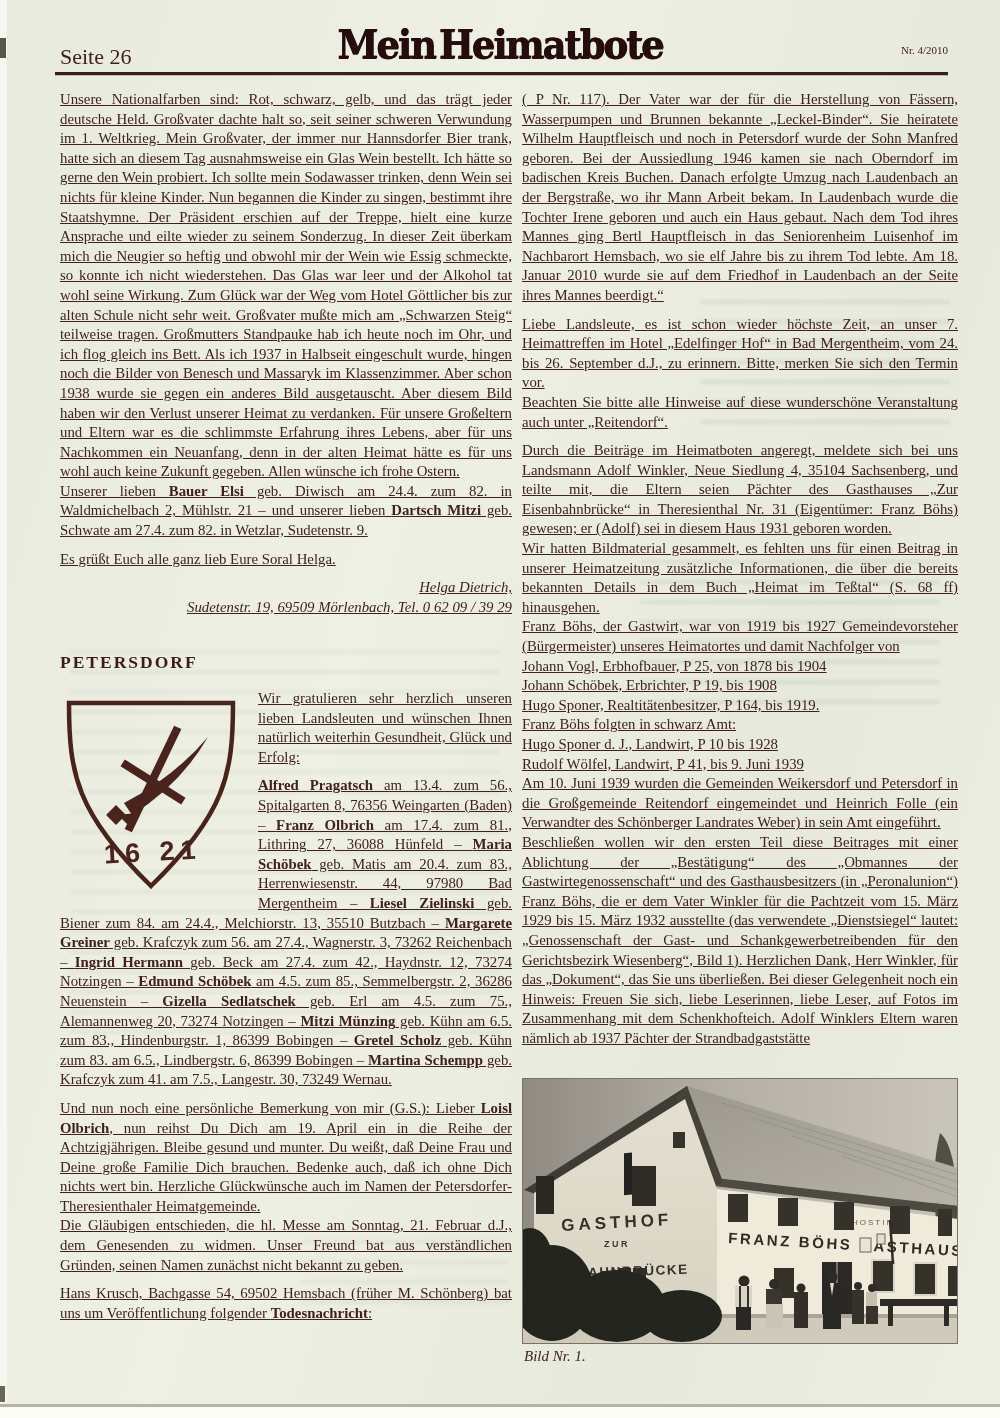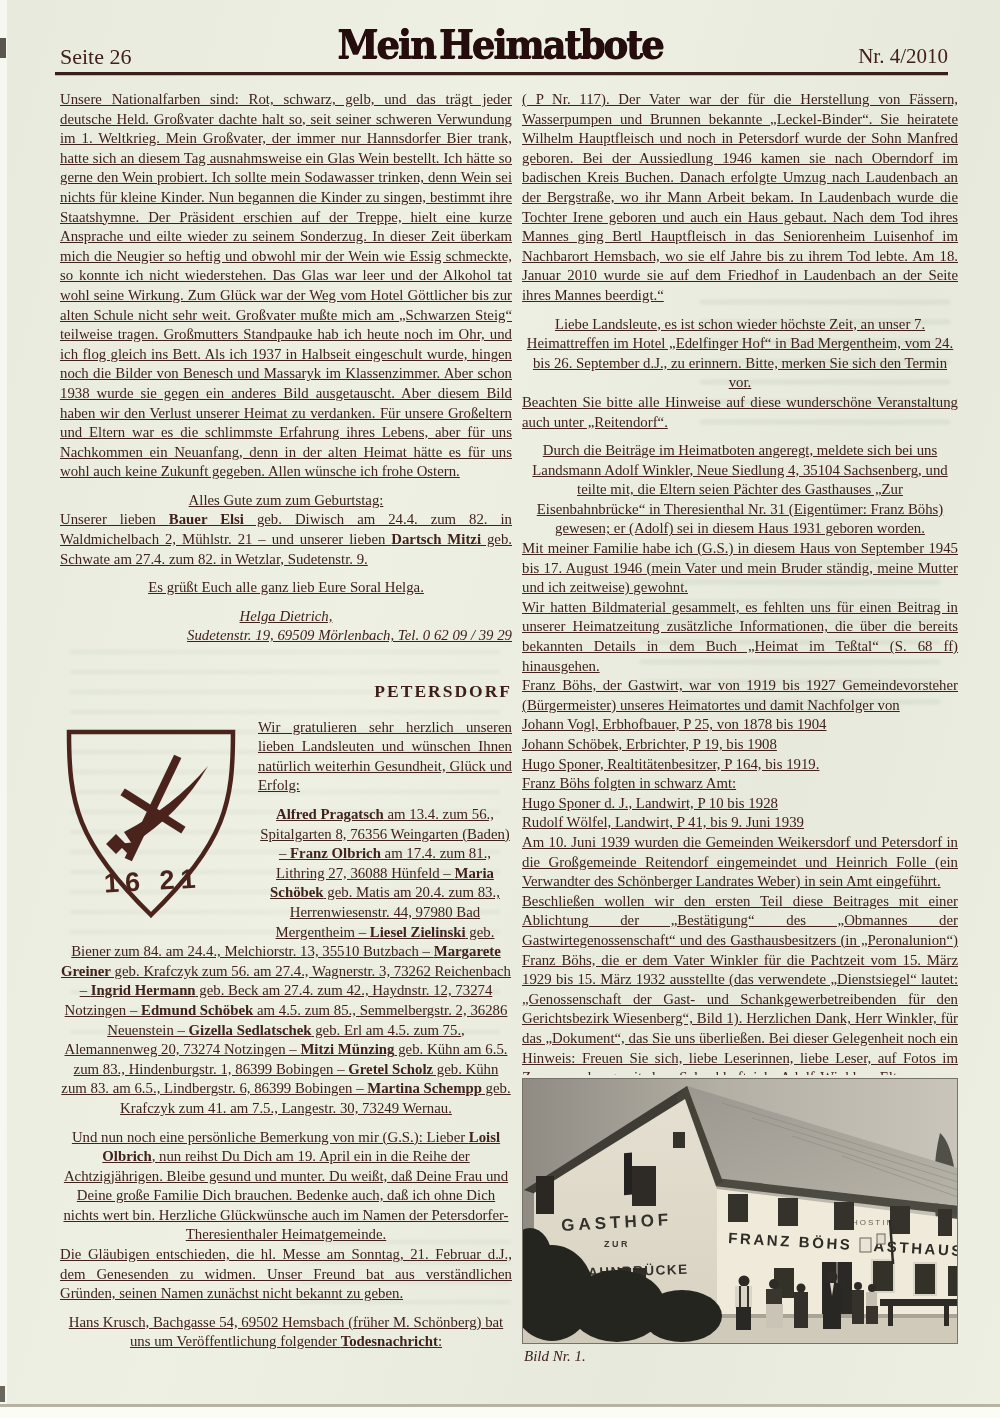--- a/index.html
+++ b/index.html
@@ -11,40 +11,40 @@
   }
   
   .edge-strip{position:absolute;left:0;top:0;width:7px;height:1418px;background:#f6f7f0;}
   .edge-mark{position:absolute;background:#5a564e;}
   .bottom-shadow{position:absolute;left:0;top:1404px;width:1000px;height:3px;background:#b6b3a4;}
   .bottom-white{position:absolute;left:0;top:1407px;width:1000px;height:11px;background:#fbfcf4;}
   .bleed{position:absolute;filter:blur(1.6px);pointer-events:none;
     background:repeating-linear-gradient(180deg,rgba(104,128,96,0.10) 0 4px,rgba(0,0,0,0) 4px 20px);}
   
   #hdr-page{position:absolute;left:60px;top:44px;font-size:22px;}
-  #hdr-issue{position:absolute;right:52px;top:44px;font-size:21px;}
+  #hdr-issue{position:absolute;right:52px;top:44px;font-size:11px;}
   #masthead{
     position:absolute;left:0;top:22px;width:1000px;text-align:center;
     font-family:"DejaVu Serif","Liberation Serif",serif;
     font-size:37px;font-weight:bold;color:#250d0e;
     letter-spacing:-2px;word-spacing:-7px;
     transform:scaleY(1.08);
     text-shadow:0.7px 0 #250d0e,0 0.5px #2a0f10;
   }
   #hdr-rule{position:absolute;left:55px;top:72px;width:893px;height:3px;background:#3a1f18;box-shadow:0 1px 0 rgba(58,31,24,.25);}
   
   .col{position:absolute;top:90px;font-size:14.8px;line-height:19.6px;text-align:justify;overflow:hidden;}
   #col-left{left:60px;width:452px;height:1292px;}
   #col-right{left:522px;width:436px;height:985px;}
   .col p{margin:0;text-decoration:underline;}
-  .col p.gap{margin-top:9px;text-align:center;}
+  .col p.gap{margin-top:9px;}
   .b{font-weight:bold;}
   .sig{text-align:right;font-style:italic;}
   h2.section{
-    text-align:right;font-size:17.5px;letter-spacing:2px;margin:36px 0 16px;
+    text-align:left;font-size:17.5px;letter-spacing:2px;margin:36px 0 16px;
     font-weight:bold;color:#3c1d17;
   }
   .crest-wrap{float:left;width:184px;height:206px;margin:4px 14px 2px 0;}
   
   #photo-abs{position:absolute;left:522px;top:1078px;width:436px;height:266px;background:#e9ecdf;}
   #photo-abs svg{display:block;}
   #photo-caption{position:absolute;left:524px;top:1348px;font-size:15px;font-style:italic;color:#40211b;}
   text{font-family:"Liberation Sans","DejaVu Sans",sans-serif;}
   .crest-year{font-family:"Liberation Sans","DejaVu Sans",sans-serif;}
 </style>
@@ -64,21 +64,20 @@
   <div class="bleed" style="left:70px;top:650px;width:430px;height:400px;opacity:.7;"></div>
   <div class="bleed" style="left:300px;top:1240px;width:210px;height:70px;opacity:.7;"></div>
 
   <div id="hdr-page">Seite 26</div>
   <div id="masthead">Mein Heimatbote</div>
   <div id="hdr-issue">Nr. 4/2010</div>
   <div id="hdr-rule"></div>
 
   <div id="col-left" class="col">
       <p><span>Unsere Nationalfarben sind: Rot, schwarz, gelb, und das trägt jeder deutsche Held. Großvater dachte halt so, seit seiner schweren Verwundung im 1. Weltkrieg. Mein Großvater, der immer nur Hannsdorfer Bier trank, hatte sich an diesem Tag ausnahmsweise ein Glas Wein bestellt. Ich hätte so gerne den Wein probiert. Ich sollte mein Sodawasser trinken, denn Wein sei nichts für kleine Kinder. Nun begannen die Kinder zu singen, bestimmt ihre Staatshymne. Der Präsident erschien auf der Treppe, hielt eine kurze Ansprache und eilte wieder zu seinem Sonderzug. In dieser Zeit überkam mich die Neugier so heftig und obwohl mir der Wein wie Essig schmeckte, so konnte ich nicht wiederstehen. Das Glas war leer und der Alkohol tat wohl seine Wirkung. Zum Glück war der Weg vom Hotel Göttlicher bis zur alten Schule nicht sehr weit. Großvater mußte mich am „Schwarzen Steig“ teilweise tragen. Großmutters Standpauke hab ich heute noch im Ohr, und ich flog gleich ins Bett. Als ich 1937 in Halbseit eingeschult wurde, hingen noch die Bilder von Benesch und Massaryk im Klassenzimmer. Aber schon 1938 wurde sie gegen ein anderes Bild ausgetauscht. Aber diesem Bild haben wir den Verlust unserer Heimat zu verdanken. Für unsere Großeltern und Eltern war es die schlimmste Erfahrung ihres Lebens, aber für uns Nachkommen ein Neuanfang, denn in der alten Heimat hätte es für uns wohl auch keine Zukunft gegeben. Allen wünsche ich frohe Ostern.</span></p>
-      <p class="gap"><span>Alles Gute zum zum Geburtstag:</span></p>
       <p><span>Unserer lieben </span><span class="b">Bauer Elsi</span><span> geb. Diwisch am 24.4. zum 82. in Waldmichelbach 2, Mühlstr. 21 – und unserer lieben </span><span class="b">Dartsch Mitzi</span><span> geb. Schwate am 27.4. zum 82. in Wetzlar, Sudetenstr. 9.</span></p>
       <p class="gap"><span>Es grüßt Euch alle ganz lieb Eure Soral Helga.</span></p>
       <p class="sig gap"><span>Helga Dietrich,</span></p>
       <p class="sig"><span>Sudetenstr. 19, 69509 Mörlenbach, Tel. 0 62 09 / 39 29</span></p>
       <h2 class="section"><span>PETERSDORF</span></h2>
     <div class="crest-wrap">
       <svg width="184" height="206" viewBox="0 0 184 206">
         <path d="M9 10 L173 10 C173 80 166 120 91 193 C16 120 9 80 9 10 Z" fill="none" stroke="#4a241c" stroke-width="4.5"></path>
         <g stroke="#4a241c" fill="none" stroke-width="8" stroke-linecap="square">
           <path d="M116 38 L70 134"></path>
@@ -94,21 +93,20 @@
       <p class="gap"><span class="b">Alfred Pragatsch</span><span> am 13.4. zum 56., Spitalgarten 8, 76356 Weingarten (Baden) – </span><span class="b">Franz Olbrich</span><span> am 17.4. zum 81., Lithring 27, 36088 Hünfeld – </span><span class="b">Maria Schöbek</span><span> geb. Matis am 20.4. zum 83., Herrenwiesenstr. 44, 97980 Bad Mergentheim – </span><span class="b">Liesel Zielinski</span><span> geb. Biener zum 84. am 24.4., Melchiorstr. 13, 35510 Butzbach – </span><span class="b">Margarete Greiner</span><span> geb. Krafczyk zum 56. am 27.4., Wagnerstr. 3, 73262 Reichenbach – </span><span class="b">Ingrid Hermann</span><span> geb. Beck am 27.4. zum 42., Haydnstr. 12, 73274 Notzingen – </span><span class="b">Edmund Schöbek</span><span> am 4.5. zum 85., Semmelbergstr. 2, 36286 Neuenstein – </span><span class="b">Gizella Sedlatschek</span><span> geb. Erl am 4.5. zum 75., Alemannenweg 20, 73274 Notzingen – </span><span class="b">Mitzi Münzing</span><span> geb. Kühn am 6.5. zum 83., Hindenburgstr. 1, 86399 Bobingen – </span><span class="b">Gretel Scholz</span><span> geb. Kühn zum 83. am 6.5., Lindbergstr. 6, 86399 Bobingen – </span><span class="b">Martina Schempp</span><span> geb. Krafczyk zum 41. am 7.5., Langestr. 30, 73249 Wernau.</span></p>
       <p class="gap"><span>Und nun noch eine persönliche Bemerkung von mir (G.S.): Lieber </span><span class="b">Loisl Olbrich</span><span>, nun reihst Du Dich am 19. April ein in die Reihe der Achtzigjährigen. Bleibe gesund und munter. Du weißt, daß Deine Frau und Deine große Familie Dich brauchen. Bedenke auch, daß ich ohne Dich nichts wert bin. Herzliche Glückwünsche auch im Namen der Petersdorfer-Theresienthaler Heimatgemeinde.</span></p>
       <p><span>Die Gläubigen entschieden, die hl. Messe am Sonntag, 21. Februar d.J., dem Genesenden zu widmen. Unser Freund bat aus verständlichen Gründen, seinen Namen zunächst nicht bekannt zu geben.</span></p>
       <p class="gap"><span>Hans Krusch, Bachgasse 54, 69502 Hemsbach (früher M. Schönberg) bat uns um Veröffentlichung folgender </span><span class="b">Todesnachricht</span><span>:</span></p>
     </div>
   <div id="col-right" class="col">
       <p><span>( P Nr. 117). Der Vater war der für die Herstellung von Fässern, Wasserpumpen und Brunnen bekannte „Leckel-Binder“. Sie heiratete Wilhelm Hauptfleisch und noch in Petersdorf wurde der Sohn Manfred geboren. Bei der Aussiedlung 1946 kamen sie nach Oberndorf im badischen Kreis Buchen. Danach erfolgte Umzug nach Laudenbach an der Bergstraße, wo ihr Mann Arbeit bekam. In Laudenbach wurde die Tochter Irene geboren und auch ein Haus gebaut. Nach dem Tod ihres Mannes ging Bertl Hauptfleisch in das Seniorenheim Luisenhof im Nachbarort Hemsbach, wo sie elf Jahre bis zu ihrem Tod lebte. Am 18. Januar 2010 wurde sie auf dem Friedhof in Laudenbach an der Seite ihres Mannes beerdigt.“</span></p>
       <p class="gap"><span>Liebe Landsleute, es ist schon wieder höchste Zeit, an unser 7. Heimattreffen im Hotel „Edelfinger Hof“ in Bad Mergentheim, vom 24. bis 26. September d.J., zu erinnern. Bitte, merken Sie sich den Termin vor.</span></p>
       <p><span>Beachten Sie bitte alle Hinweise auf diese wunderschöne Veranstaltung auch unter „Reitendorf“.</span></p>
       <p class="gap"><span>Durch die Beiträge im Heimatboten angeregt, meldete sich bei uns Landsmann Adolf Winkler, Neue Siedlung 4, 35104 Sachsenberg, und teilte mit, die Eltern seien Pächter des Gasthauses „Zur Eisenbahnbrücke“ in Theresienthal Nr. 31 (Eigentümer: Franz Böhs) gewesen; er (Adolf) sei in diesem Haus 1931 geboren worden.</span></p>
-      <p><span>Mit meiner Familie habe ich (G.S.) in diesem Haus von September 1945 bis 17. August 1946 (mein Vater und mein Bruder ständig, meine Mutter und ich zeitweise) gewohnt.</span></p>
       <p><span>Wir hatten Bildmaterial gesammelt, es fehlten uns für einen Beitrag in unserer Heimatzeitung zusätzliche Informationen, die über die bereits bekannten Details in dem Buch „Heimat im Teßtal“ (S. 68 ff) hinausgehen.</span></p>
       <p><span>Franz Böhs, der Gastwirt, war von 1919 bis 1927 Gemeindevorsteher (Bürgermeister) unseres Heimatortes und damit Nachfolger von</span></p>
       <p><span>Johann Vogl, Erbhofbauer, P 25, von 1878 bis 1904</span></p>
       <p><span>Johann Schöbek, Erbrichter, P 19, bis 1908</span></p>
       <p><span>Hugo Sponer, Realtitätenbesitzer, P 164, bis 1919.</span></p>
       <p><span>Franz Böhs folgten in schwarz Amt:</span></p>
       <p><span>Hugo Sponer d. J., Landwirt, P 10 bis 1928</span></p>
       <p><span>Rudolf Wölfel, Landwirt, P 41, bis 9. Juni 1939</span></p>
       <p><span>Am 10. Juni 1939 wurden die Gemeinden Weikersdorf und Petersdorf in die Großgemeinde Reitendorf eingemeindet und Heinrich Folle (ein Verwandter des Schönberger Landrates Weber) in sein Amt eingeführt.</span></p>
       <p><span>Beschließen wollen wir den ersten Teil diese Beitrages mit einer Ablichtung der „Bestätigung“ des „Obmannes der Gastwirtegenossenschaft“ und des Gasthausbesitzers (in „Peronalunion“) Franz Böhs, die er dem Vater Winkler für die Pachtzeit vom 15. März 1929 bis 15. März 1932 ausstellte (das verwendete „Dienstsiegel“ lautet: „Genossenschaft der Gast- und Schankgewerbetreibenden für den Gerichtsbezirk Wiesenberg“, Bild 1). Herzlichen Dank, Herr Winkler, für das „Dokument“, das Sie uns überließen. Bei dieser Gelegenheit noch ein Hinweis: Freuen Sie sich, liebe Leserinnen, liebe Leser, auf Fotos im Zusammenhang mit dem Schenkhofteich. Adolf Winklers Eltern waren nämlich ab 1937 Pächter der Strandbadgaststätte</span></p>

